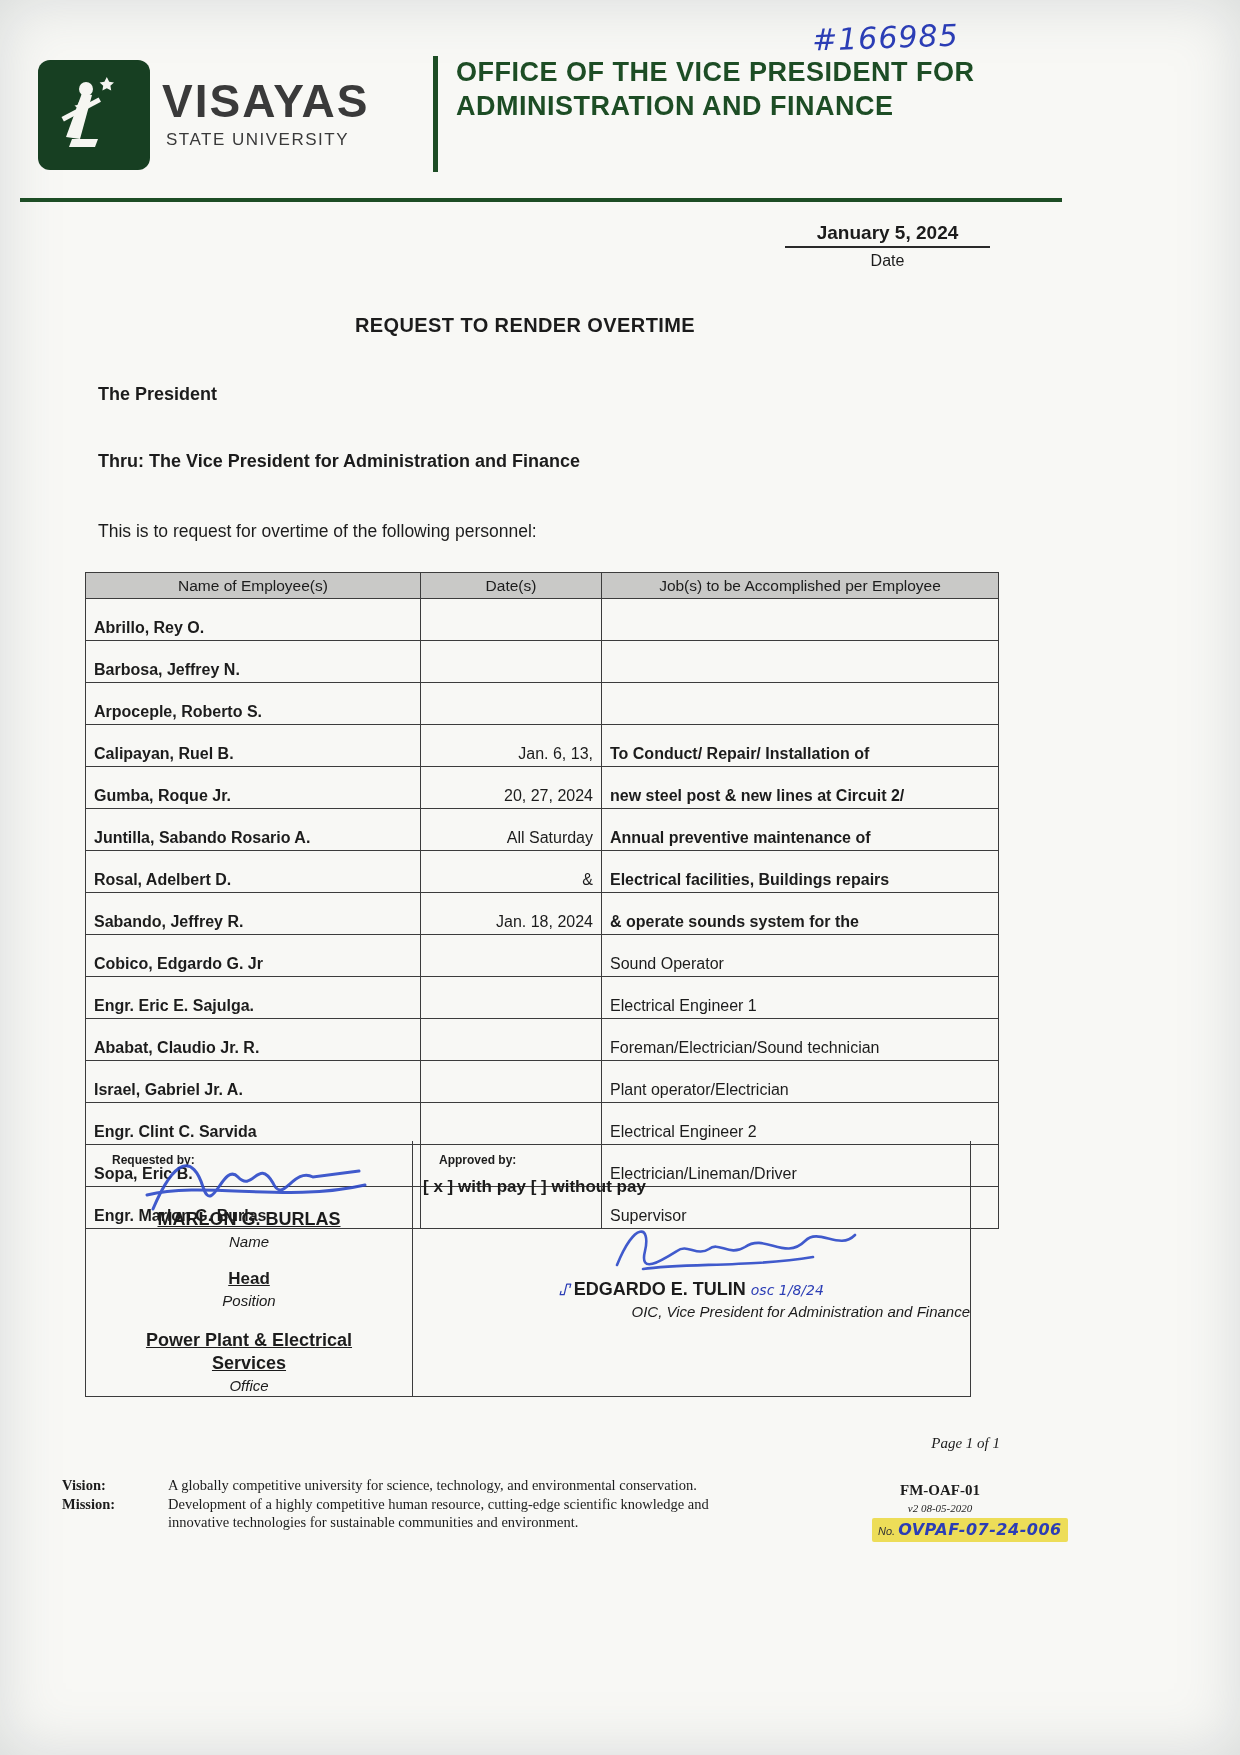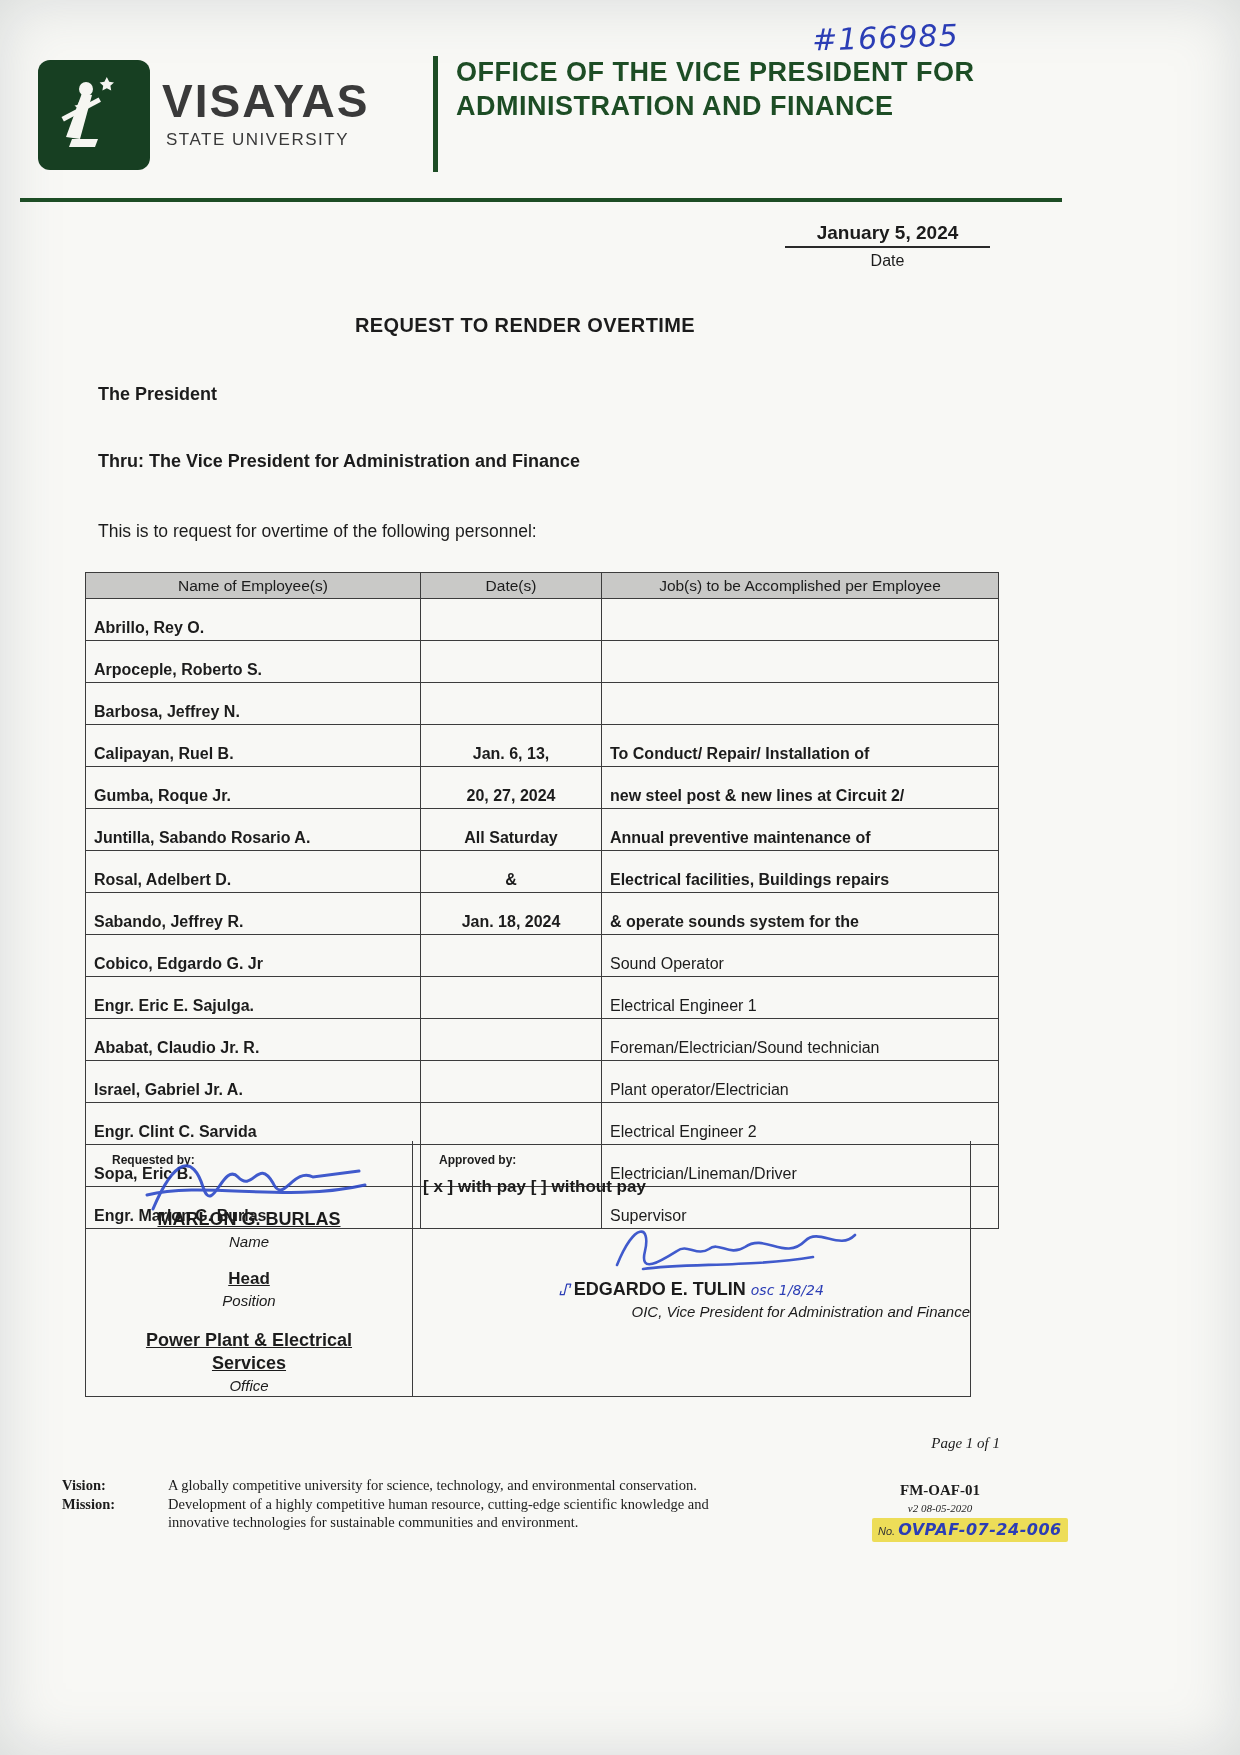--- a/index.html
+++ b/index.html
@@ -54,21 +54,21 @@
   .ot-table th,.ot-table td{border:1.6px solid #3c3c3c;}
   .ot-table th{
     background:#c9c9c7;font-weight:normal;font-size:15.5px;
     height:23px;padding:1px 4px;
   }
   .ot-table td{height:32px;padding:6px 8px 3px 8px;vertical-align:bottom;}
   .col-name{width:326px;margin-top:38px;}
   .col-date{width:172px;}
   .col-job{width:388px;}
   td.col-name{font-weight:bold;}
-  td.col-date{font-weight:bold;text-align:center;}
+  td.col-date{font-weight:normal;text-align:right;}
   td.cell-bold{font-weight:bold;}
 
   
   .sig-box{
     left:85px;top:1141px;width:886px;height:256px;
     border:1.6px solid #3c3c3c;border-top:none;
     display:flex;box-sizing:border-box;
   }
   .sig-left{width:327px;border-right:1.6px solid #3c3c3c;position:relative;box-sizing:border-box;}
   .sig-right{flex:1;position:relative;}
@@ -144,26 +144,26 @@
         <th class="col-job">Job(s) to be Accomplished per Employee</th>
       </tr>
     </thead>
     <tbody>
         <tr>
           <td class="col-name">Abrillo, Rey O.</td>
           <td class="col-date"></td>
           <td class="col-job"></td>
         </tr>
         <tr>
+          <td class="col-name">Barbosa, Jeffrey N.</td>
+          <td class="col-date"></td>
+          <td class="col-job"></td>
+        </tr>
+        <tr>
           <td class="col-name">Arpoceple, Roberto S.</td>
-          <td class="col-date"></td>
-          <td class="col-job"></td>
-        </tr>
-        <tr>
-          <td class="col-name">Barbosa, Jeffrey N.</td>
           <td class="col-date"></td>
           <td class="col-job"></td>
         </tr>
         <tr>
           <td class="col-name">Calipayan, Ruel B.</td>
           <td class="col-date">Jan. 6, 13,</td>
           <td class="col-job cell-bold">To Conduct/ Repair/ Installation of</td>
         </tr>
         <tr>
           <td class="col-name">Gumba, Roque Jr.</td>

